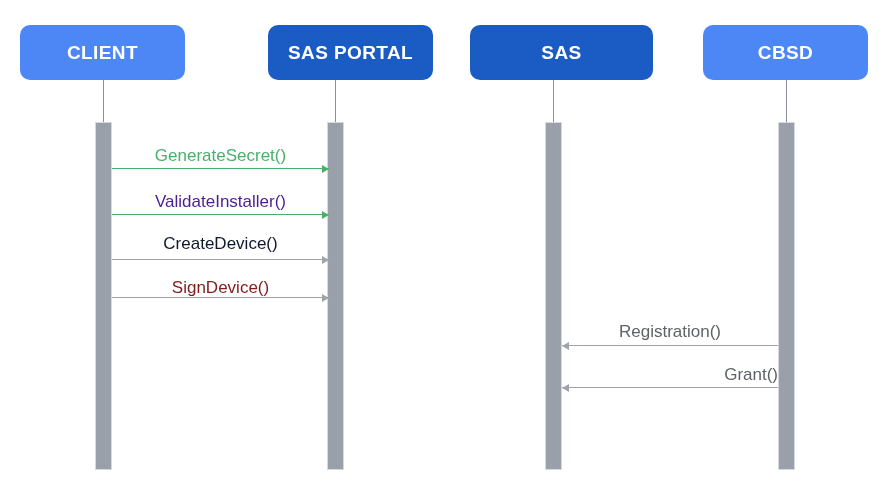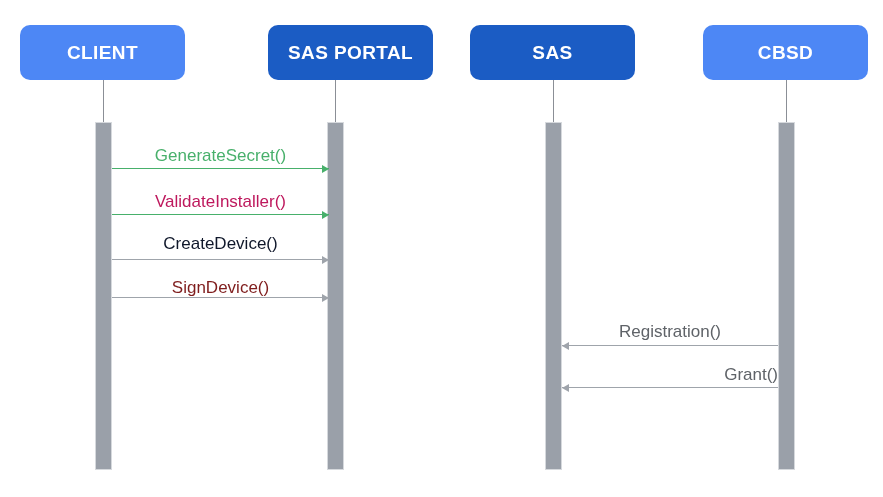--- a/index.html
+++ b/index.html
@@ -76,34 +76,34 @@
     <div class="actor-box" style="left: 20px; top: 25px; width: 165px; height: 55px; background: rgb(77, 135, 245); color: rgb(255, 255, 255);">
       <span>CLIENT</span>
     </div>
     <div class="lifeline-stem" style="left: 335px; top: 80px; height: 42px; background: rgb(139, 143, 150);"></div>
     <div class="activation-bar" style="left: 327px; top: 122px; width: 17px; height: 348px; background: rgb(154, 160, 169); border-color: rgb(214, 217, 221);"></div>
     <div class="actor-box" style="left: 252px; top: 25px; width: 165px; height: 55px; background: rgb(27, 92, 196); color: rgb(255, 255, 255); margin-left: 16px;">
       <span>SAS PORTAL</span>
     </div>
     <div class="lifeline-stem" style="left: 553px; top: 80px; height: 42px; background: rgb(139, 143, 150);"></div>
     <div class="activation-bar" style="left: 545px; top: 122px; width: 17px; height: 348px; background: rgb(154, 160, 169); border-color: rgb(214, 217, 221);"></div>
-    <div class="actor-box" style="left: 470px; top: 25px; width: 165px; height: 55px; background: rgb(27, 92, 196); color: rgb(255, 255, 255);">
+    <div class="actor-box" style="left: 470px; top: 25px; width: 183px; height: 55px; background: rgb(27, 92, 196); color: rgb(255, 255, 255);">
       <span>SAS</span>
     </div>
     <div class="lifeline-stem" style="left: 786px; top: 80px; height: 42px; background: rgb(139, 143, 150);"></div>
     <div class="activation-bar" style="left: 778px; top: 122px; width: 17px; height: 348px; background: rgb(154, 160, 169); border-color: rgb(214, 217, 221);"></div>
     <div class="actor-box" style="left: 703px; top: 25px; width: 165px; height: 55px; background: rgb(77, 135, 245); color: rgb(255, 255, 255);">
       <span>CBSD</span>
     </div>
     <div class="msg-line" style="left: 112px; top: 168px; width: 217px; background: rgb(72, 176, 107);"></div>
     <div class="msg-arrowhead right" style="top: 164.5px; left: 322px; border-left-color: rgb(72, 176, 107);"></div>
     <div class="msg-label" style="left: 112px; width: 217px; top: 146px; color: rgb(72, 176, 107);">GenerateSecret()</div>
     <div class="msg-line" style="left: 112px; top: 214px; width: 217px; background: rgb(72, 176, 107);"></div>
     <div class="msg-arrowhead right" style="top: 210.5px; left: 322px; border-left-color: rgb(72, 176, 107);"></div>
-    <div class="msg-label" style="left: 112px; width: 217px; top: 192px; color: #be185d;">ValidateInstaller()</div>
+    <div class="msg-label" style="left: 112px; width: 217px; top: 192px; color: #4c1d95;">ValidateInstaller()</div>
     <div class="msg-line" style="left: 112px; top: 259px; width: 217px; background: rgb(159, 164, 171);"></div>
     <div class="msg-arrowhead right" style="top: 255.5px; left: 322px; border-left-color: rgb(159, 164, 171);"></div>
     <div class="msg-label" style="left: 112px; width: 217px; top: 234px; color: #0f172a;">CreateDevice()</div>
     <div class="msg-line" style="left: 112px; top: 297px; width: 217px; background: rgb(159, 164, 171);"></div>
     <div class="msg-arrowhead right" style="top: 293.5px; left: 322px; border-left-color: rgb(159, 164, 171);"></div>
     <div class="msg-label" style="left: 112px; width: 217px; top: 278px; color: #7f1d1d;">SignDevice()</div>
     <div class="msg-line" style="left: 562px; top: 345px; width: 216px; background: rgb(159, 164, 171);"></div>
     <div class="msg-arrowhead left" style="top: 341.5px; left: 562px; border-right-color: rgb(159, 164, 171);"></div>
     <div class="msg-label" style="left: 562px; width: 216px; top: 322px; color: rgb(95, 99, 104);">Registration()</div>
     <div class="msg-line" style="left: 562px; top: 387px; width: 216px; background: rgb(159, 164, 171);"></div>

